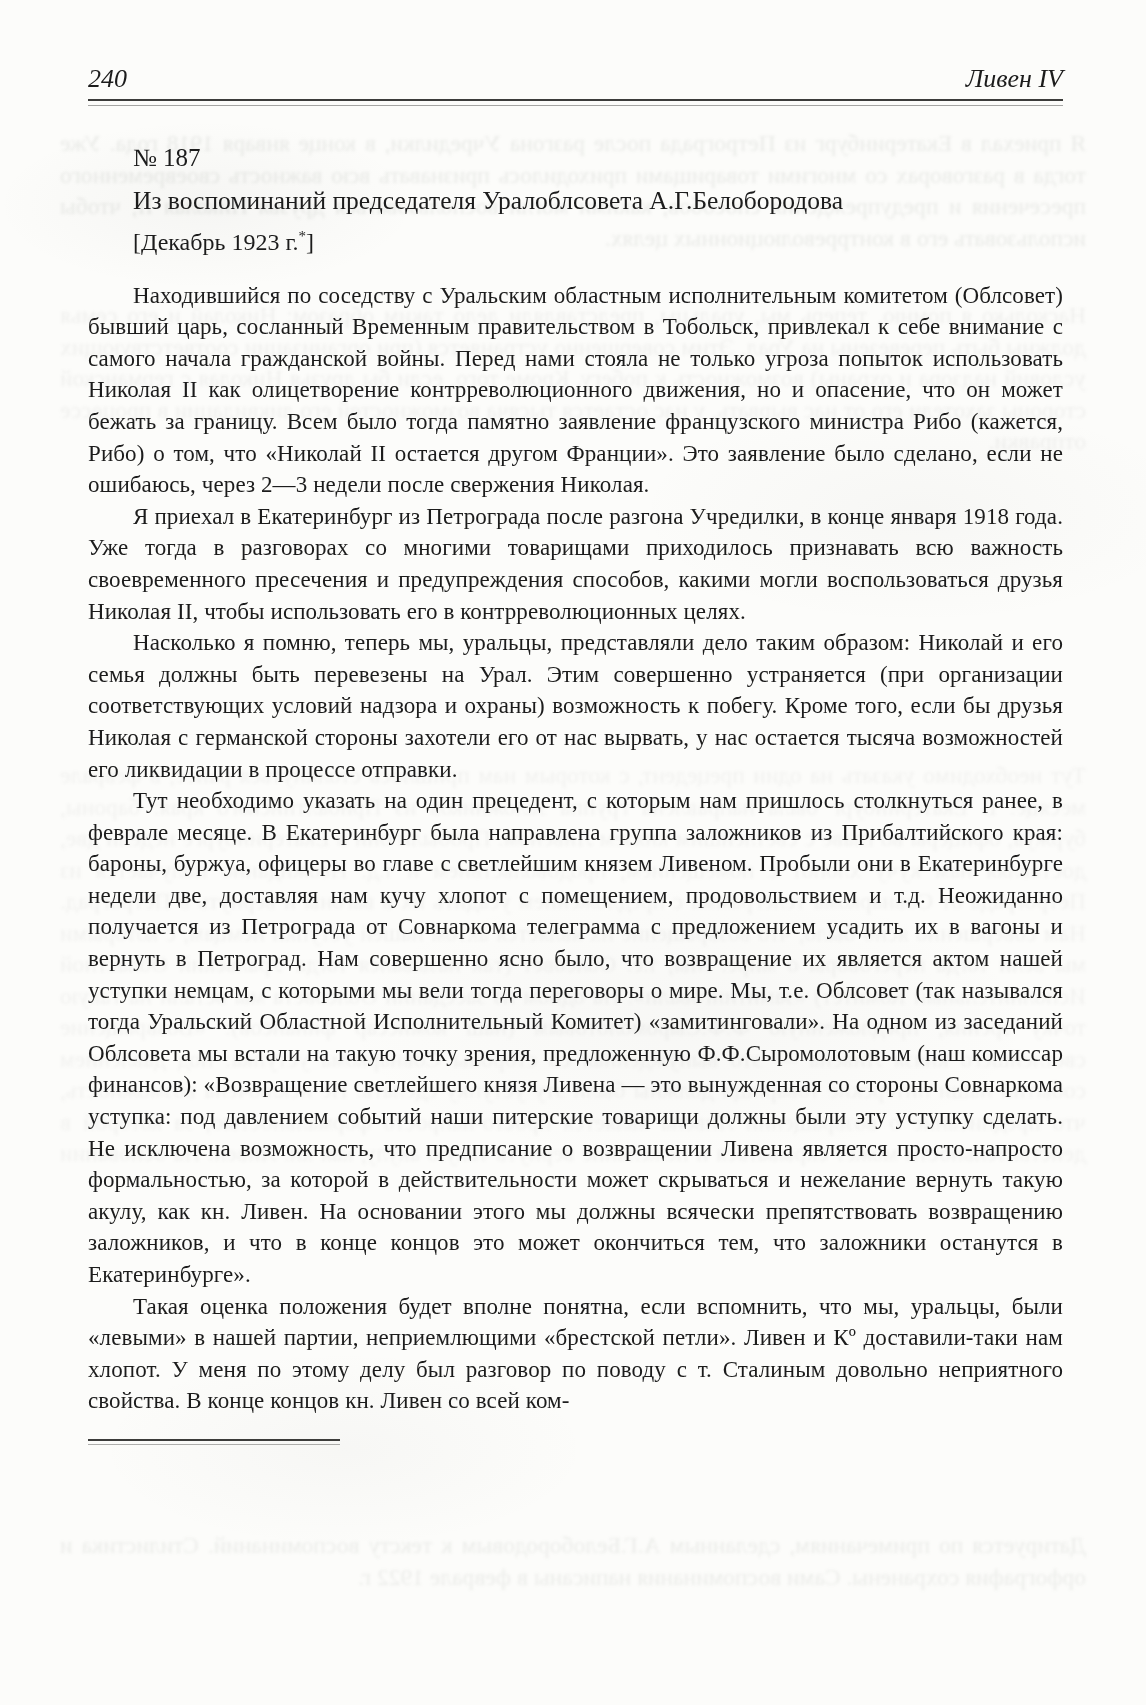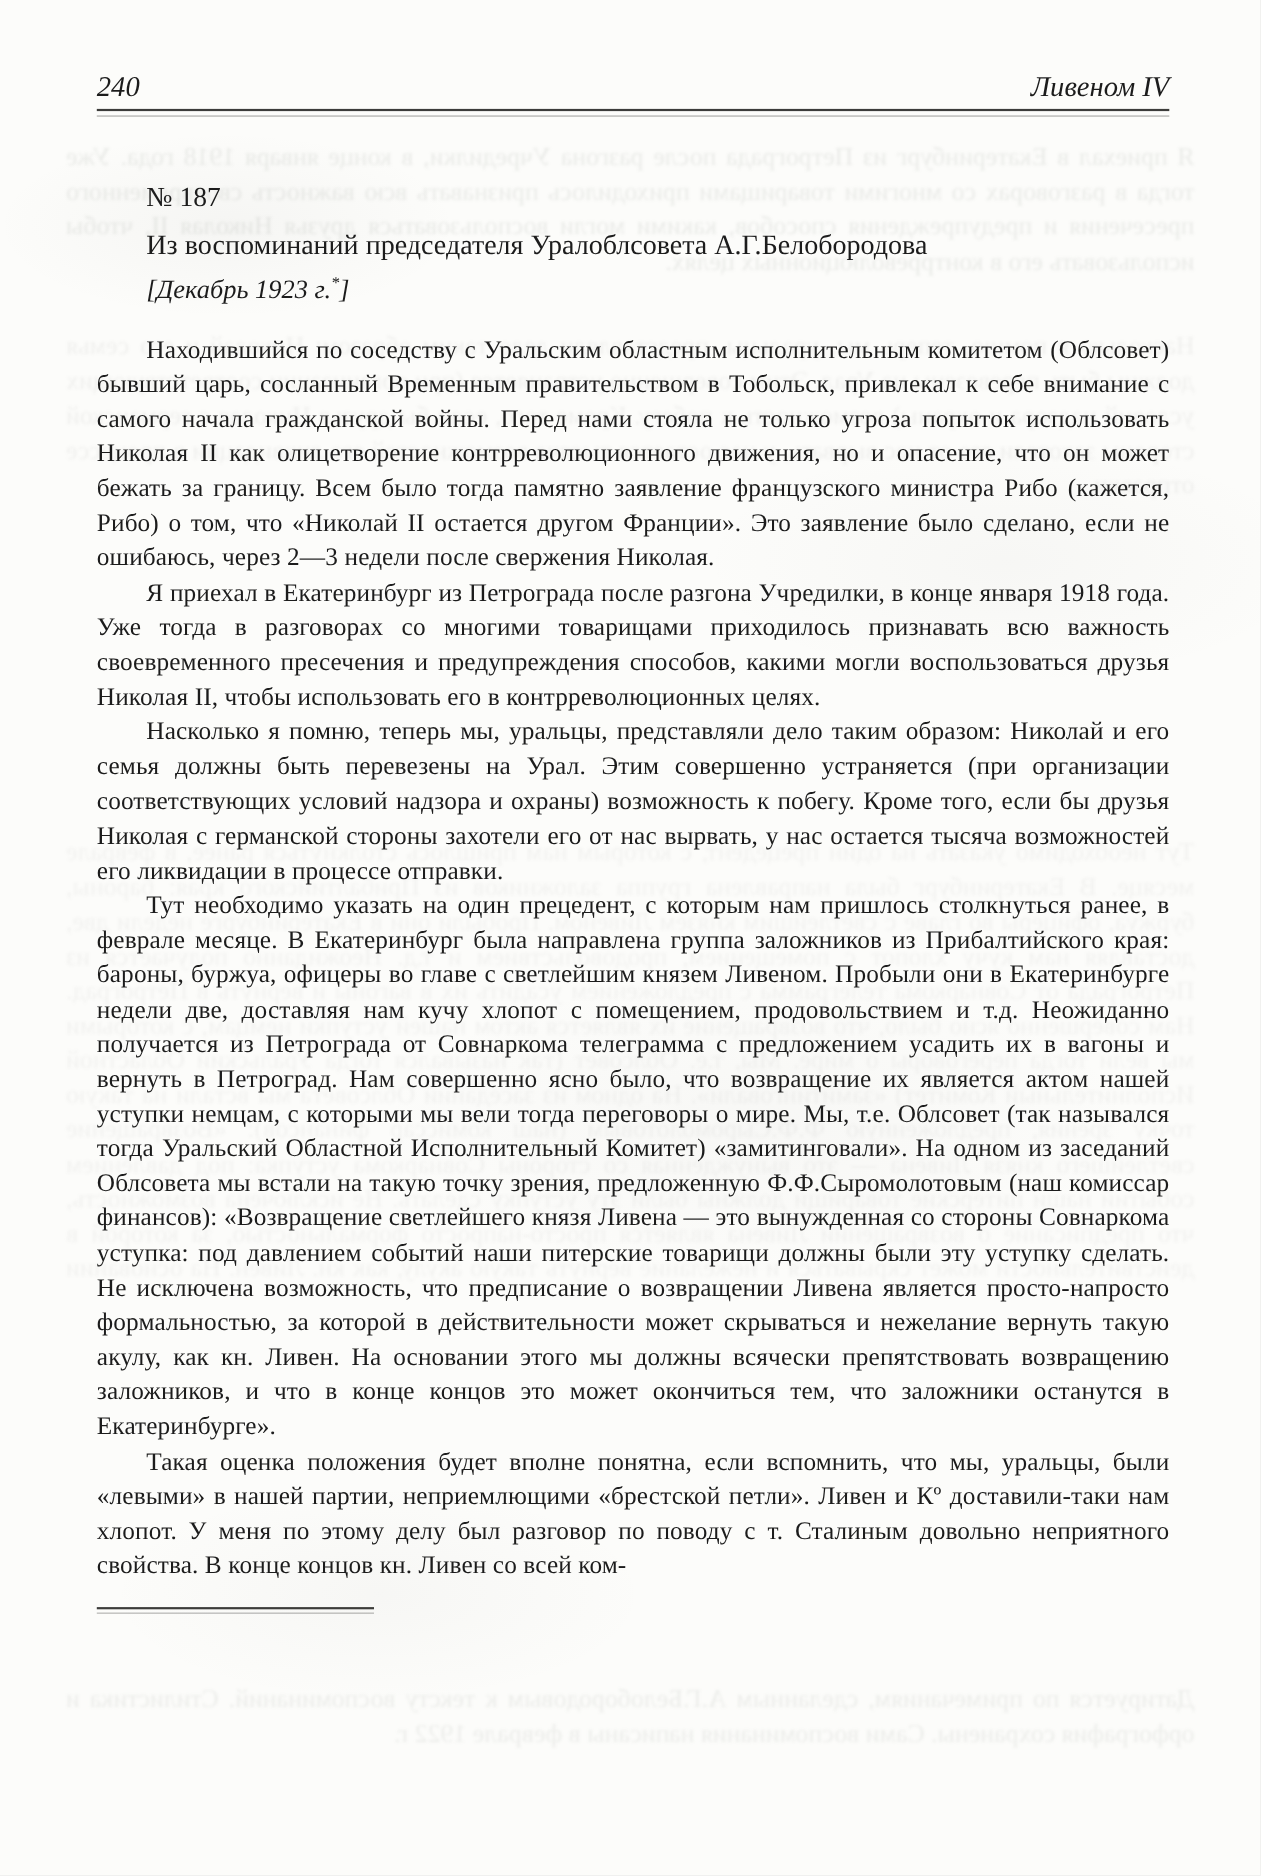--- a/index.html
+++ b/index.html
@@ -62,35 +62,34 @@
     font-style: italic;
     font-size: 26px;
   }
   .header-rule {
     margin-top: 5px;
     height: 4px;
     border-top: 2px solid #3c3c3a;
     border-bottom: 1px solid rgba(60,60,58,0.45);
   }
   .docnum {
-    margin-top: 60px;
+    margin-top: 38px;
     padding-left: 45px;
     font-size: 25px;
   }
   .doc-title {
     margin: 14px 0 0 0;
     padding-left: 45px;
     font-size: 25.5px;
     font-weight: normal;
     line-height: 1.2;
   }
   .dateline {
     margin: 12px 0 0 0;
     padding-left: 45px;
-    font-style: italic;
     font-size: 24px;
   }
   .dateline sup {
     font-size: 15px;
     line-height: 0;
     vertical-align: super;
   }
   .body-text {
     margin-top: 24px;
   }
@@ -132,21 +131,21 @@
     <div class="ghost g1">Я приехал в Екатеринбург из Петрограда после разгона Учредилки, в конце января 1918 года. Уже тогда в разговорах со многими товарищами приходилось признавать всю важность своевременного пресечения и предупреждения способов, какими могли воспользоваться друзья Николая II, чтобы использовать его в контрреволюционных целях.</div>
     <div class="ghost g2">Насколько я помню, теперь мы, уральцы, представляли дело таким образом: Николай и его семья должны быть перевезены на Урал. Этим совершенно устраняется (при организации соответствующих условий надзора и охраны) возможность к побегу. Кроме того, если бы друзья Николая с германской стороны захотели его от нас вырвать, у нас остается тысяча возможностей его ликвидации в процессе отправки.</div>
     <div class="ghost g3">Тут необходимо указать на один прецедент, с которым нам пришлось столкнуться ранее, в феврале месяце. В Екатеринбург была направлена группа заложников из Прибалтийского края: бароны, буржуа, офицеры во главе с светлейшим князем Ливеном. Пробыли они в Екатеринбурге недели две, доставляя нам кучу хлопот с помещением, продовольствием и т.д. Неожиданно получается из Петрограда от Совнаркома телеграмма с предложением усадить их в вагоны и вернуть в Петроград. Нам совершенно ясно было, что возвращение их является актом нашей уступки немцам, с которыми мы вели тогда переговоры о мире. Мы, т.е. Облсовет (так назывался тогда Уральский Областной Исполнительный Комитет) «замитинговали». На одном из заседаний Облсовета мы встали на такую точку зрения, предложенную Ф.Ф.Сыромолотовым (наш комиссар финансов): «Возвращение светлейшего князя Ливена — это вынужденная со стороны Совнаркома уступка: под давлением событий наши питерские товарищи должны были эту уступку сделать. Не исключена возможность, что предписание о возвращении Ливена является просто-напросто формальностью, за которой в действительности может скрываться и нежелание вернуть такую акулу, как кн. Ливен. На основании этого мы должны всячески препятствовать возвращению заложников, и что в конце концов это может окончиться тем, что заложники останутся в Екатеринбурге».</div>
     <div class="ghost g4">Датируется по примечаниям, сделанным А.Г.Белобородовым к тексту воспоминаний. Стилистика и орфография сохранены. Сами воспоминания написаны в феврале 1922 г.</div>
   </div>
 
   <div class="content">
 
     <header class="running-head">
       <span>240</span>
-      <span>Ливеном IV</span>
+      <span>Ливен IV</span>
     </header>
 
     <div class="header-rule"></div>
 
     <main>
 
       <div class="docnum">№ 187</div>
 
       <h1 class="doc-title">Из воспоминаний председателя Уралоблсовета А.Г.Белобородова</h1>
 

